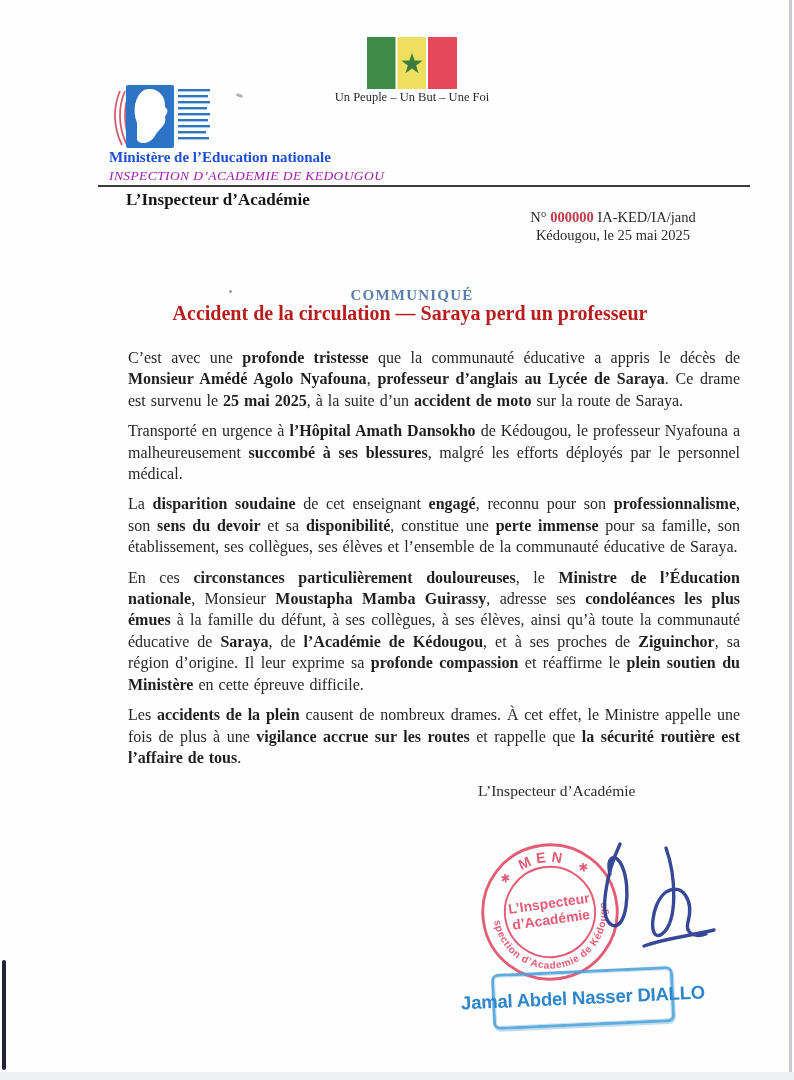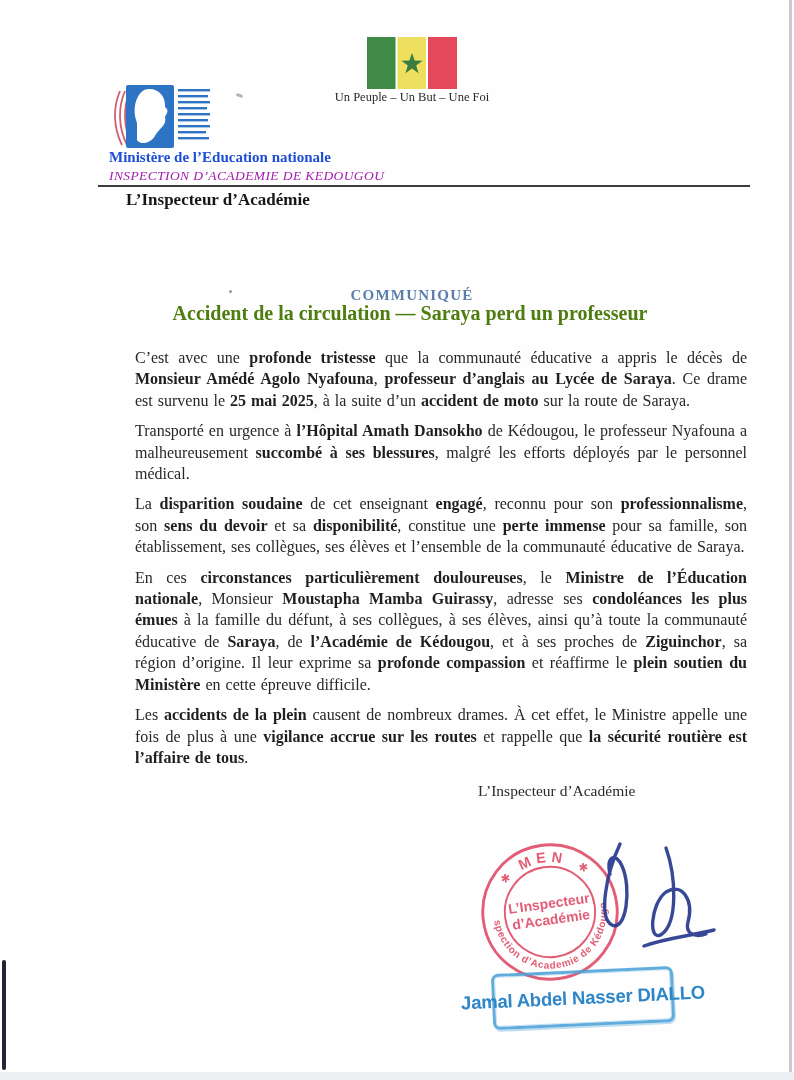--- a/index.html
+++ b/index.html
@@ -20,24 +20,24 @@
   .office{position:absolute;left:126px;top:190px;font-weight:bold;font-size:17px;color:#161616;}
 
   .ref-block{position:absolute;left:468px;top:209px;width:290px;text-align:center;
              font-size:14.5px;line-height:17.5px;color:#2b2b2b;}
   .ref-number{color:#c43b49;font-weight:bold;}
 
   
   .kicker{position:absolute;left:30px;top:287px;width:764px;text-align:center;
           font-weight:bold;font-size:15px;letter-spacing:1.2px;color:#5a7fae;}
   .headline{position:absolute;left:26px;top:302px;width:768px;text-align:center;
-            font-weight:bold;font-size:20px;color:#4d7c0f;}
+            font-weight:bold;font-size:20px;color:#b91c1c;}
 
   
-  .bodytext{position:absolute;left:128px;top:347px;width:612px;margin-left:7px;}
+  .bodytext{position:absolute;left:128px;top:347px;width:612px;}
   .bodytext p{margin:0 0 9px 0;font-size:16px;line-height:21.4px;text-align:justify;
               text-justify:inter-word;color:#272727;word-spacing:1px;}
   .bodytext b{color:#1f1f1f;}
 
   .closing{position:absolute;left:478px;top:782px;font-size:15.5px;color:#2b2b2b;}
 
   
   .round-stamp{position:absolute;left:478px;top:840px;opacity:.93;}
   .signature{position:absolute;left:548px;top:826px;opacity:.95;}
   .rect-stamp{position:absolute;left:492px;top:970px;width:176px;height:50px;
@@ -87,20 +87,24 @@
       <rect x="68" y="48" width="28" height="2.4"></rect>
       <rect x="68" y="54" width="31" height="2.4"></rect>
     </g>
   </svg>
 
   <div class="ministry">Ministère de l’Education nationale</div>
   <div class="inspection">INSPECTION D’ACADEMIE DE KEDOUGOU</div>
   <div class="header-rule"></div>
   <div class="office">L’Inspecteur d’Académie</div>
 
+  <div class="ref-block">
+    <div><span>N° </span><span class="ref-number">000000</span><span> IA-KED/IA/jand</span></div>
+    <div>Kédougou, le 25 mai 2025</div>
+  </div>
 
   <div class="kicker">COMMUNIQUÉ</div>
   <div class="headline">Accident de la circulation — Saraya perd un professeur</div>
 
   <div class="bodytext">
       <p><span>C’est avec une </span><b>profonde tristesse</b><span> que la communauté éducative a appris le décès de </span><b>Monsieur Amédé Agolo Nyafouna</b><span>, </span><b>professeur d’anglais au Lycée de Saraya</b><span>. Ce drame est survenu le </span><b>25 mai 2025</b><span>, à la suite d’un </span><b>accident de moto</b><span> sur la route de Saraya.</span></p>
       <p><span>Transporté en urgence à </span><b>l’Hôpital Amath Dansokho</b><span> de Kédougou, le professeur Nyafouna a malheureusement </span><b>succombé à ses blessures</b><span>, malgré les efforts déployés par le personnel médical.</span></p>
       <p><span>La </span><b>disparition soudaine</b><span> de cet enseignant </span><b>engagé</b><span>, reconnu pour son </span><b>professionnalisme</b><span>, son </span><b>sens du devoir</b><span> et sa </span><b>disponibilité</b><span>, constitue une </span><b>perte immense</b><span> pour sa famille, son établissement, ses collègues, ses élèves et l’ensemble de la communauté éducative de Saraya.</span></p>
       <p><span>En ces </span><b>circonstances particulièrement douloureuses</b><span>, le </span><b>Ministre de l’Éducation nationale</b><span>, Monsieur </span><b>Moustapha Mamba Guirassy</b><span>, adresse ses </span><b>condoléances les plus émues</b><span> à la famille du défunt, à ses collègues, à ses élèves, ainsi qu’à toute la communauté éducative de </span><b>Saraya</b><span>, de </span><b>l’Académie de Kédougou</b><span>, et à ses proches de </span><b>Ziguinchor</b><span>, sa région d’origine. Il leur exprime sa </span><b>profonde compassion</b><span> et réaffirme le </span><b>plein soutien du Ministère</b><span> en cette épreuve difficile.</span></p>
       <p><span>Les </span><b>accidents de la plein</b><span> causent de nombreux drames. À cet effet, le Ministre appelle une fois de plus à une </span><b>vigilance accrue sur les routes</b><span> et rappelle que </span><b>la sécurité routière est l’affaire de tous</b><span>.</span></p>

